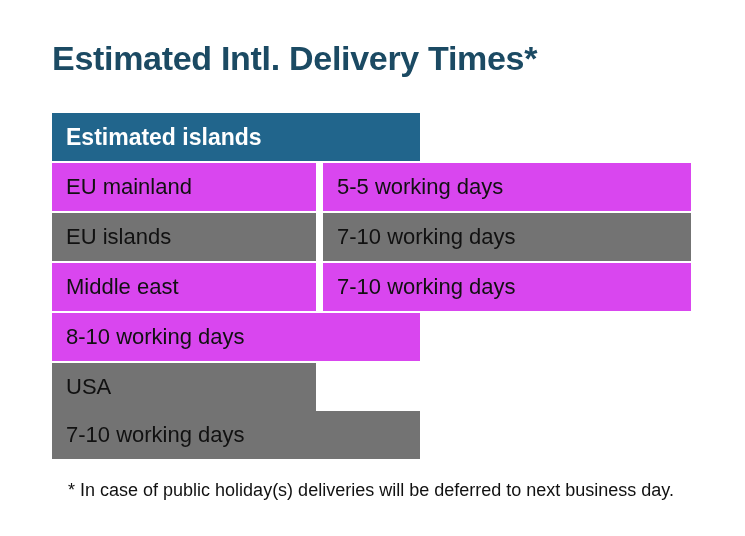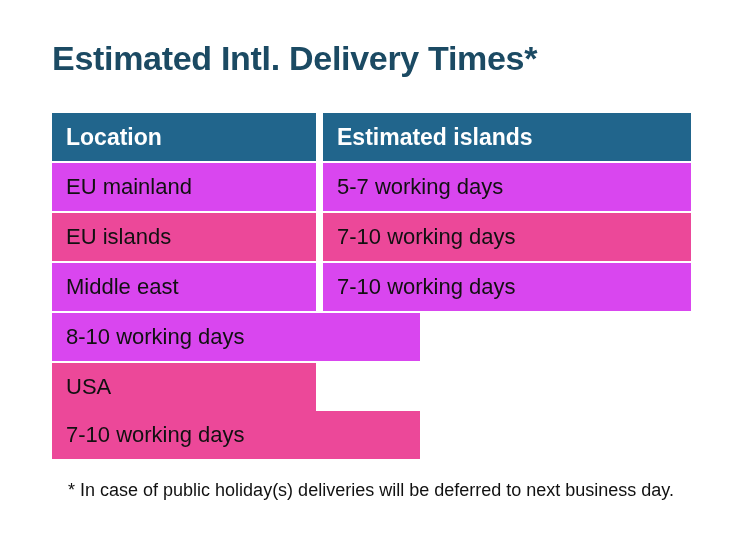--- a/index.html
+++ b/index.html
@@ -72,21 +72,21 @@
   .header-row .cell {
     background: #21658c;
     color: #ffffff;
     font-weight: bold;
     font-size: 23px;
   }
   .row-odd .cell {
     background: #d946ef;
   }
   .row-even .cell {
-    background: #ec4899;
+    background: #737373;
   }
   .footnote {
     position: absolute;
     left: 68px;
     top: 480px;
     font-size: 18px;
     color: #111111;
     line-height: 20px;
     white-space: nowrap;
   }
@@ -94,27 +94,26 @@
 </head>
 <body>
 
 <div class="page">
 
   <div class="page-title">Estimated Intl. Delivery Times*</div>
 
   <div class="delivery-table">
 
     <div class="table-row header-row">
-      <div class="cell cell-location">Location</div>
       <div class="cell cell-delivery">Estimated islands</div>
     </div>
 
     <div class="table-row row-odd">
       <div class="cell cell-location">EU mainland</div>
-      <div class="cell cell-delivery">5-7 working days</div>
+      <div class="cell cell-delivery">5-5 working days</div>
     </div>
 
     <div class="table-row row-even">
       <div class="cell cell-location">EU islands</div>
       <div class="cell cell-delivery">7-10 working days</div>
     </div>
 
     <div class="table-row row-odd">
       <div class="cell cell-location">Middle east</div>
       <div class="cell cell-delivery">7-10 working days</div>

